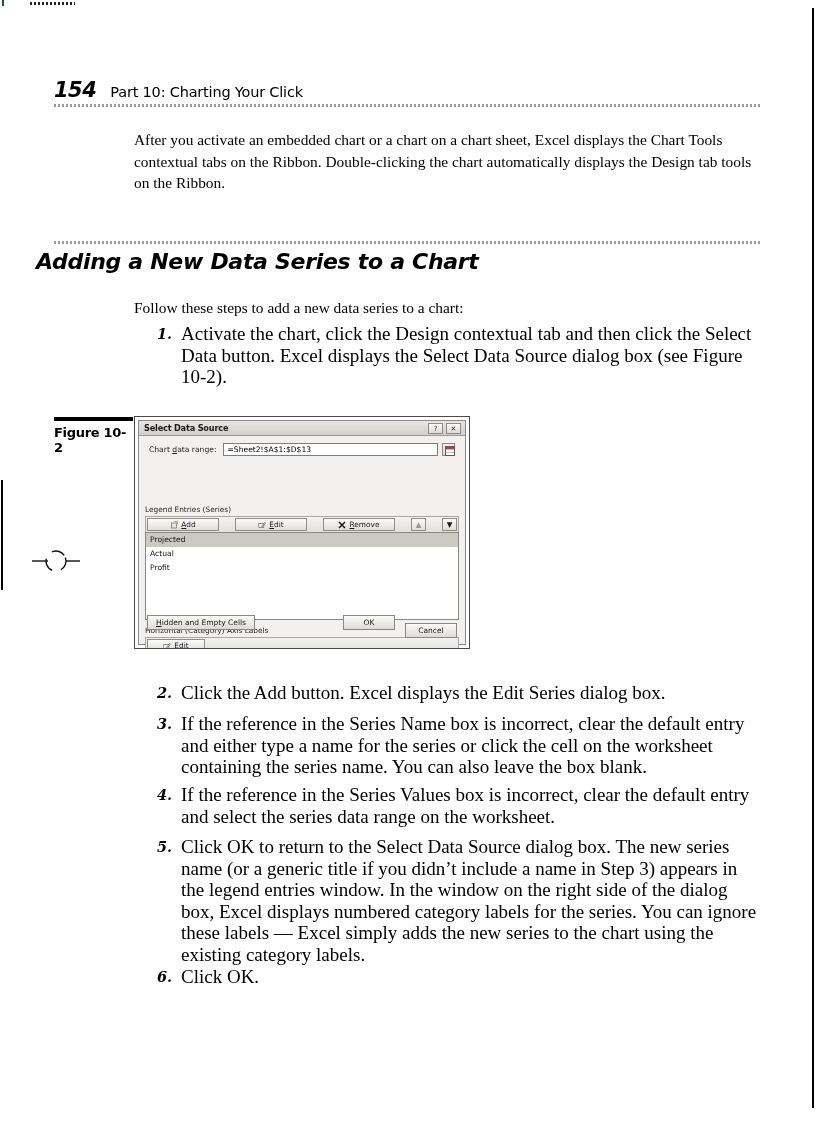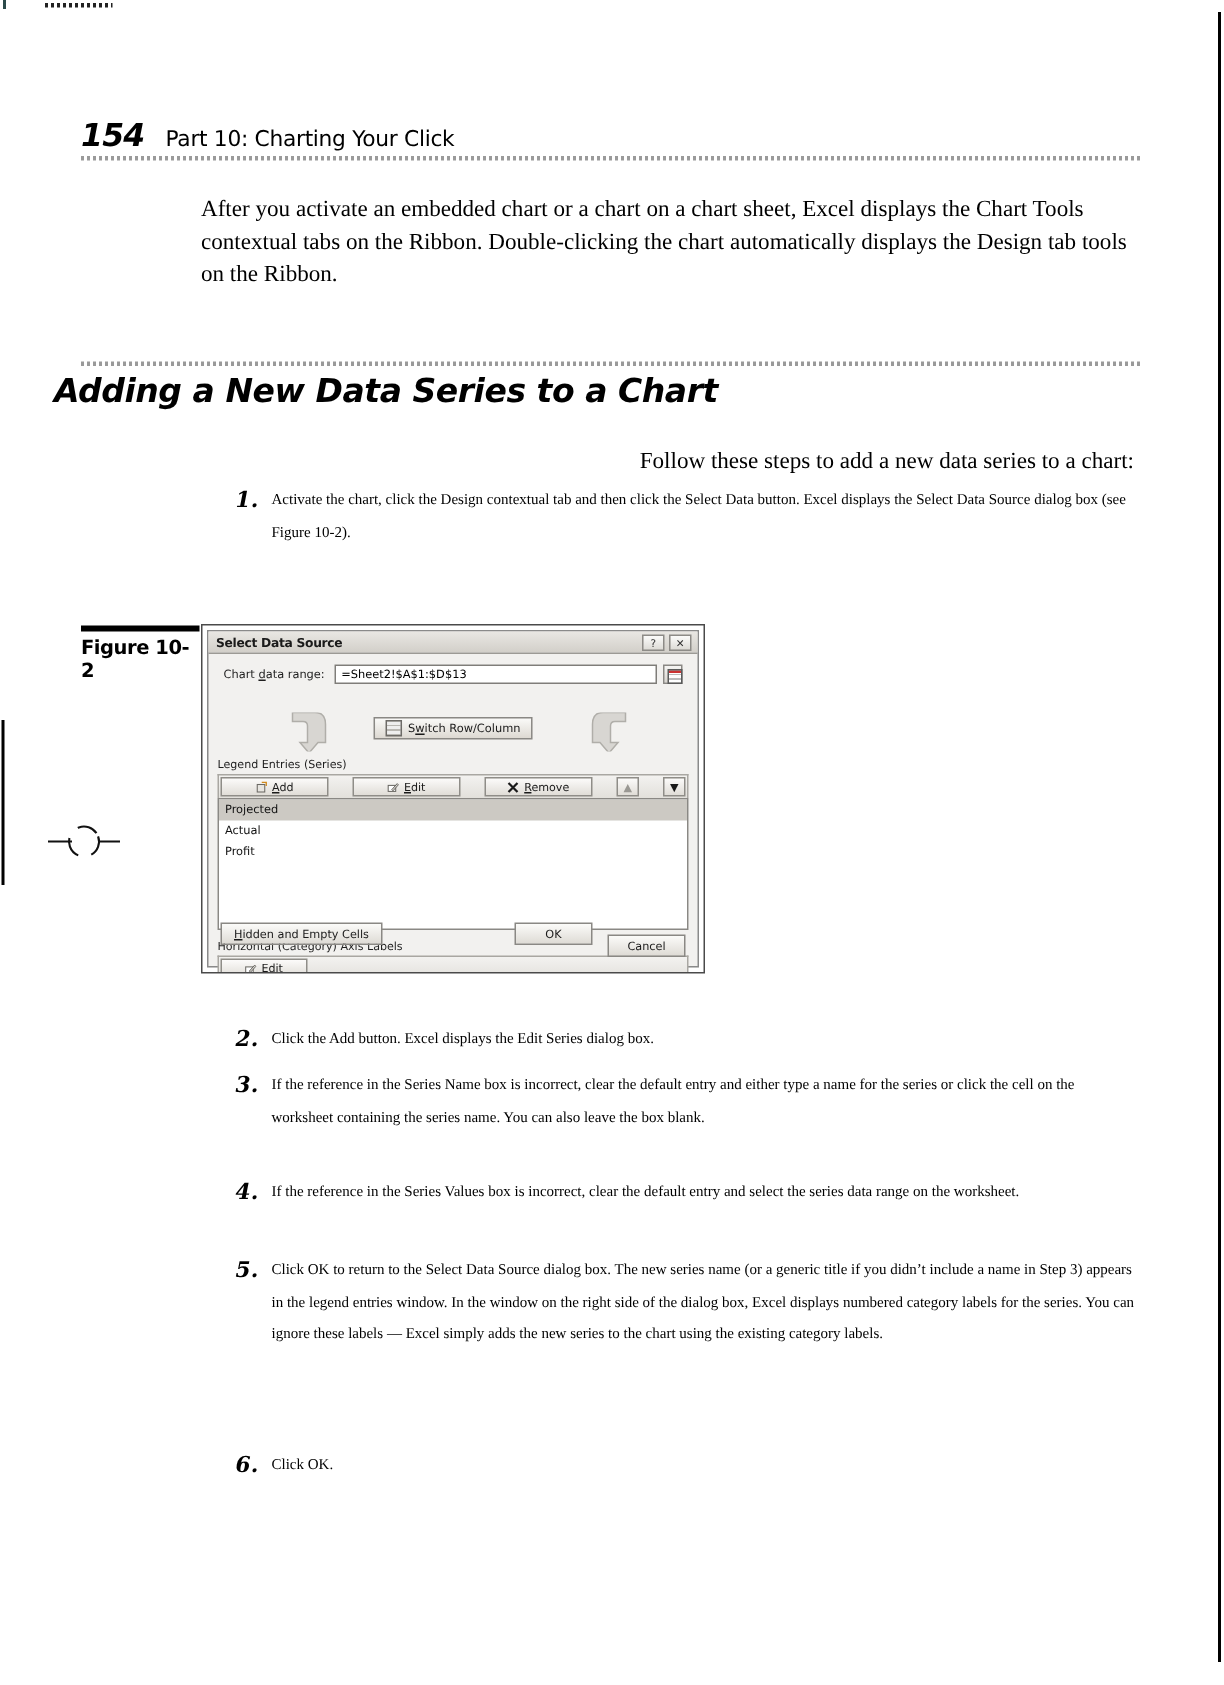--- a/index.html
+++ b/index.html
@@ -100,42 +100,41 @@
     font-size: 22px;
     letter-spacing: -0.3px;
   }
 
   .lead-para {
     position: absolute;
     left: 134px; top: 297px;
     width: 622px;
     font-size: 15.4px;
     line-height: 21.5px;
-    text-align: right;
   }
 
   
   .step {
     position: absolute;
     left: 157px;
     width: 600px;
     display: flex;
   }
   .step-num {
     width: 24px;
     flex: 0 0 24px;
     font-family: "DejaVu Serif", serif;
     font-weight: bold;
     font-style: italic;
     font-size: 14.5px;
     line-height: 21.5px;
   }
   .step-text {
     flex: 1;
-    font-size: 10px;
+    font-size: 19px;
     line-height: 21.5px;
   }
 
   
   .fig-bar {
     position: absolute;
     left: 54px; top: 417px;
     width: 79px; height: 4px;
     background: #000;
   }
@@ -439,32 +438,20 @@
         <span class="title-btn">✕</span>
       </span>
     </div>
 
     <div class="row-range">
       <span class="lbl"><span>Chart </span><span class="u">d</span><span>ata range:</span></span>
       <span class="range-field">=Sheet2!$A$1:$D$13</span>
       <span class="picker-btn"></span>
     </div>
 
-    <div class="switch-wrap">
-      <svg class="arrow-l" viewBox="0 0 34 26">
-        <path d="M4 24 L4 9 Q4 2 12 2 L24 2 L24 7 L31 13 L24 19 L24 14 L13 14 Q10 14 10 17 L10 24 Z" fill="#d8d6d2" stroke="#b0aea9" stroke-width="1" transform="rotate(90 17 13)"></path>
-      </svg>
-      <div class="switch-btn">
-        <span class="switch-ico"></span>
-        <span><span>S</span><span class="u">w</span><span>itch Row/Column</span></span>
-      </div>
-      <svg class="arrow-r" viewBox="0 0 34 26">
-        <path d="M4 24 L4 9 Q4 2 12 2 L24 2 L24 7 L31 13 L24 19 L24 14 L13 14 Q10 14 10 17 L10 24 Z" fill="#d8d6d2" stroke="#b0aea9" stroke-width="1" transform="rotate(90 17 13) scale(1,-1) translate(0,-26)"></path>
-      </svg>
-    </div>
 
     <div class="cols">
 
       <div class="col">
         <div class="col-head">Legend Entries (Series)</div>
         <div class="btn-strip">
           <div class="sbtn grow">
             <svg class="ico" viewBox="0 0 8 8">
                 <rect x="1.5" y="2" width="5" height="5" fill="#e8e6e1" stroke="#6b6964" stroke-width=".7"></rect>
                 <path d="M4.5 0.5 L7.5 0.5 L7.5 3" fill="none" stroke="#d08a1e" stroke-width=".9"></path>

